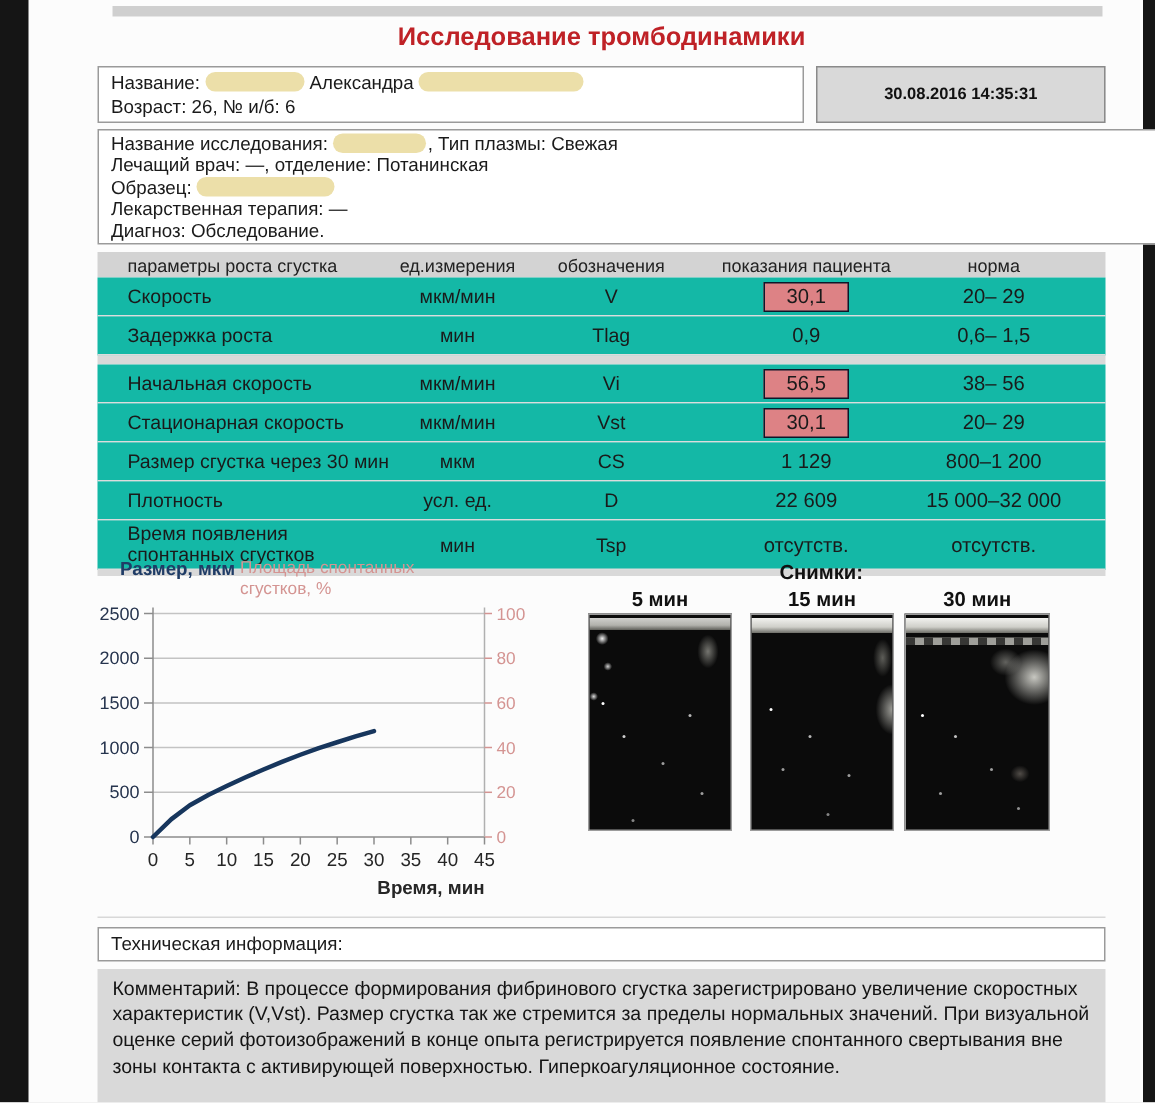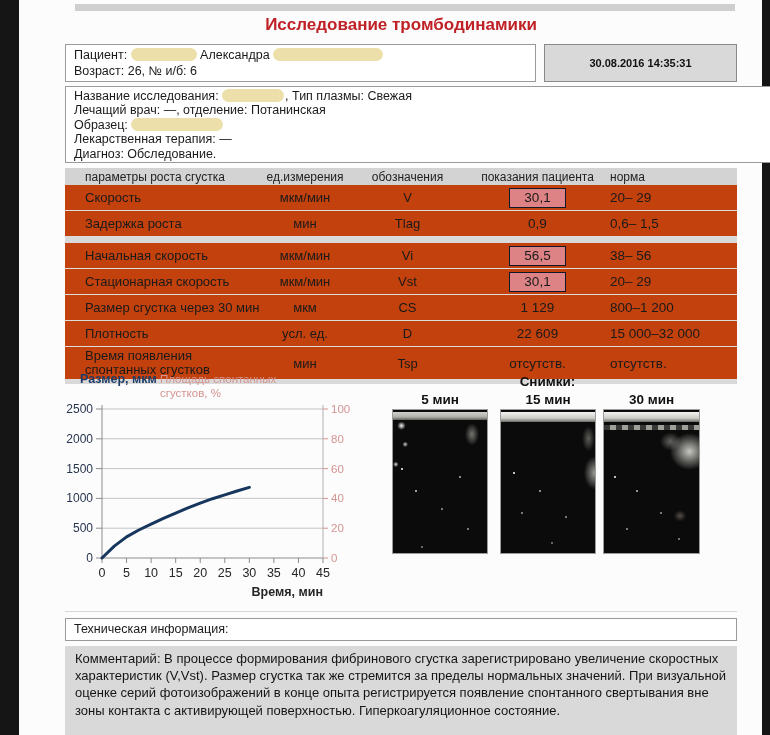--- a/index.html
+++ b/index.html
@@ -19,22 +19,22 @@
   .study-box{left:65px;top:86px;width:724px;height:77px;padding:2px 8px;font-size:12.5px;line-height:14.4px;}
   .redact{display:inline-block;height:13px;background:#ecdfa9;border-radius:7px;vertical-align:-2px;}
   .r1{width:66px;}.r2{width:110px;}.r3{width:62px;margin-right:1px;}.r4{width:92px;}
 
   
   .ptable{position:absolute;left:65px;top:168px;width:672px;font-size:13px;}
   .grid5{display:grid;grid-template-columns:195px 90px 115px 145px 127px;align-items:center;}
   .thead{background:#d3d3d3;height:17px;font-size:12px;color:#222;}
   .c1{padding-left:20px;text-align:left;}
   .c2,.c3,.c4{text-align:center;}
-  .c5{padding-right:22px;}
-  .trow{min-height:25px;border-bottom:1px solid #dcdcdc;background:#c2410c;}
+  .c5{text-align:center;padding-right:22px;}
+  .trow{min-height:25px;border-bottom:1px solid #dcdcdc;background:#14b8a6;}
   .trow .val{font-size:13.5px;}
   .sep-band{height:6px;background:#d9d9d9;}
   .sep-band.thin{height:4px;}
   .hl{display:inline-block;background:#dd8285;border:1px solid #0f172a;padding:0 14px;line-height:18px;}
 
   
   .ylab-left{position:absolute;left:80px;top:372px;font-size:12.5px;font-weight:bold;color:#1f3c66;}
   .ylab-right{position:absolute;left:160px;top:372px;width:178px;text-align:left;
               font-size:11.5px;color:#d49492;line-height:14px;}
   .chart-svg{position:absolute;left:65px;top:395px;}
@@ -85,21 +85,21 @@
 
 <div class="page">
   <div class="edge left"></div>
   <div class="edge right"></div>
   <div class="top-ribbon"></div>
 
   <div class="title">Исследование тромбодинамики</div>
 
   <div class="box patient-box">
     <div>
-      <span>Пациент:</span>
+      <span>Название:</span>
       <span class="redact r1"></span>
       <span>Александра</span>
       <span class="redact r2"></span>
     </div>
     <div>Возраст: 26, № и/б: 6</div>
   </div>
 
   <div class="date-box">30.08.2016 14:35:31</div>
 
   <div class="box study-box">

